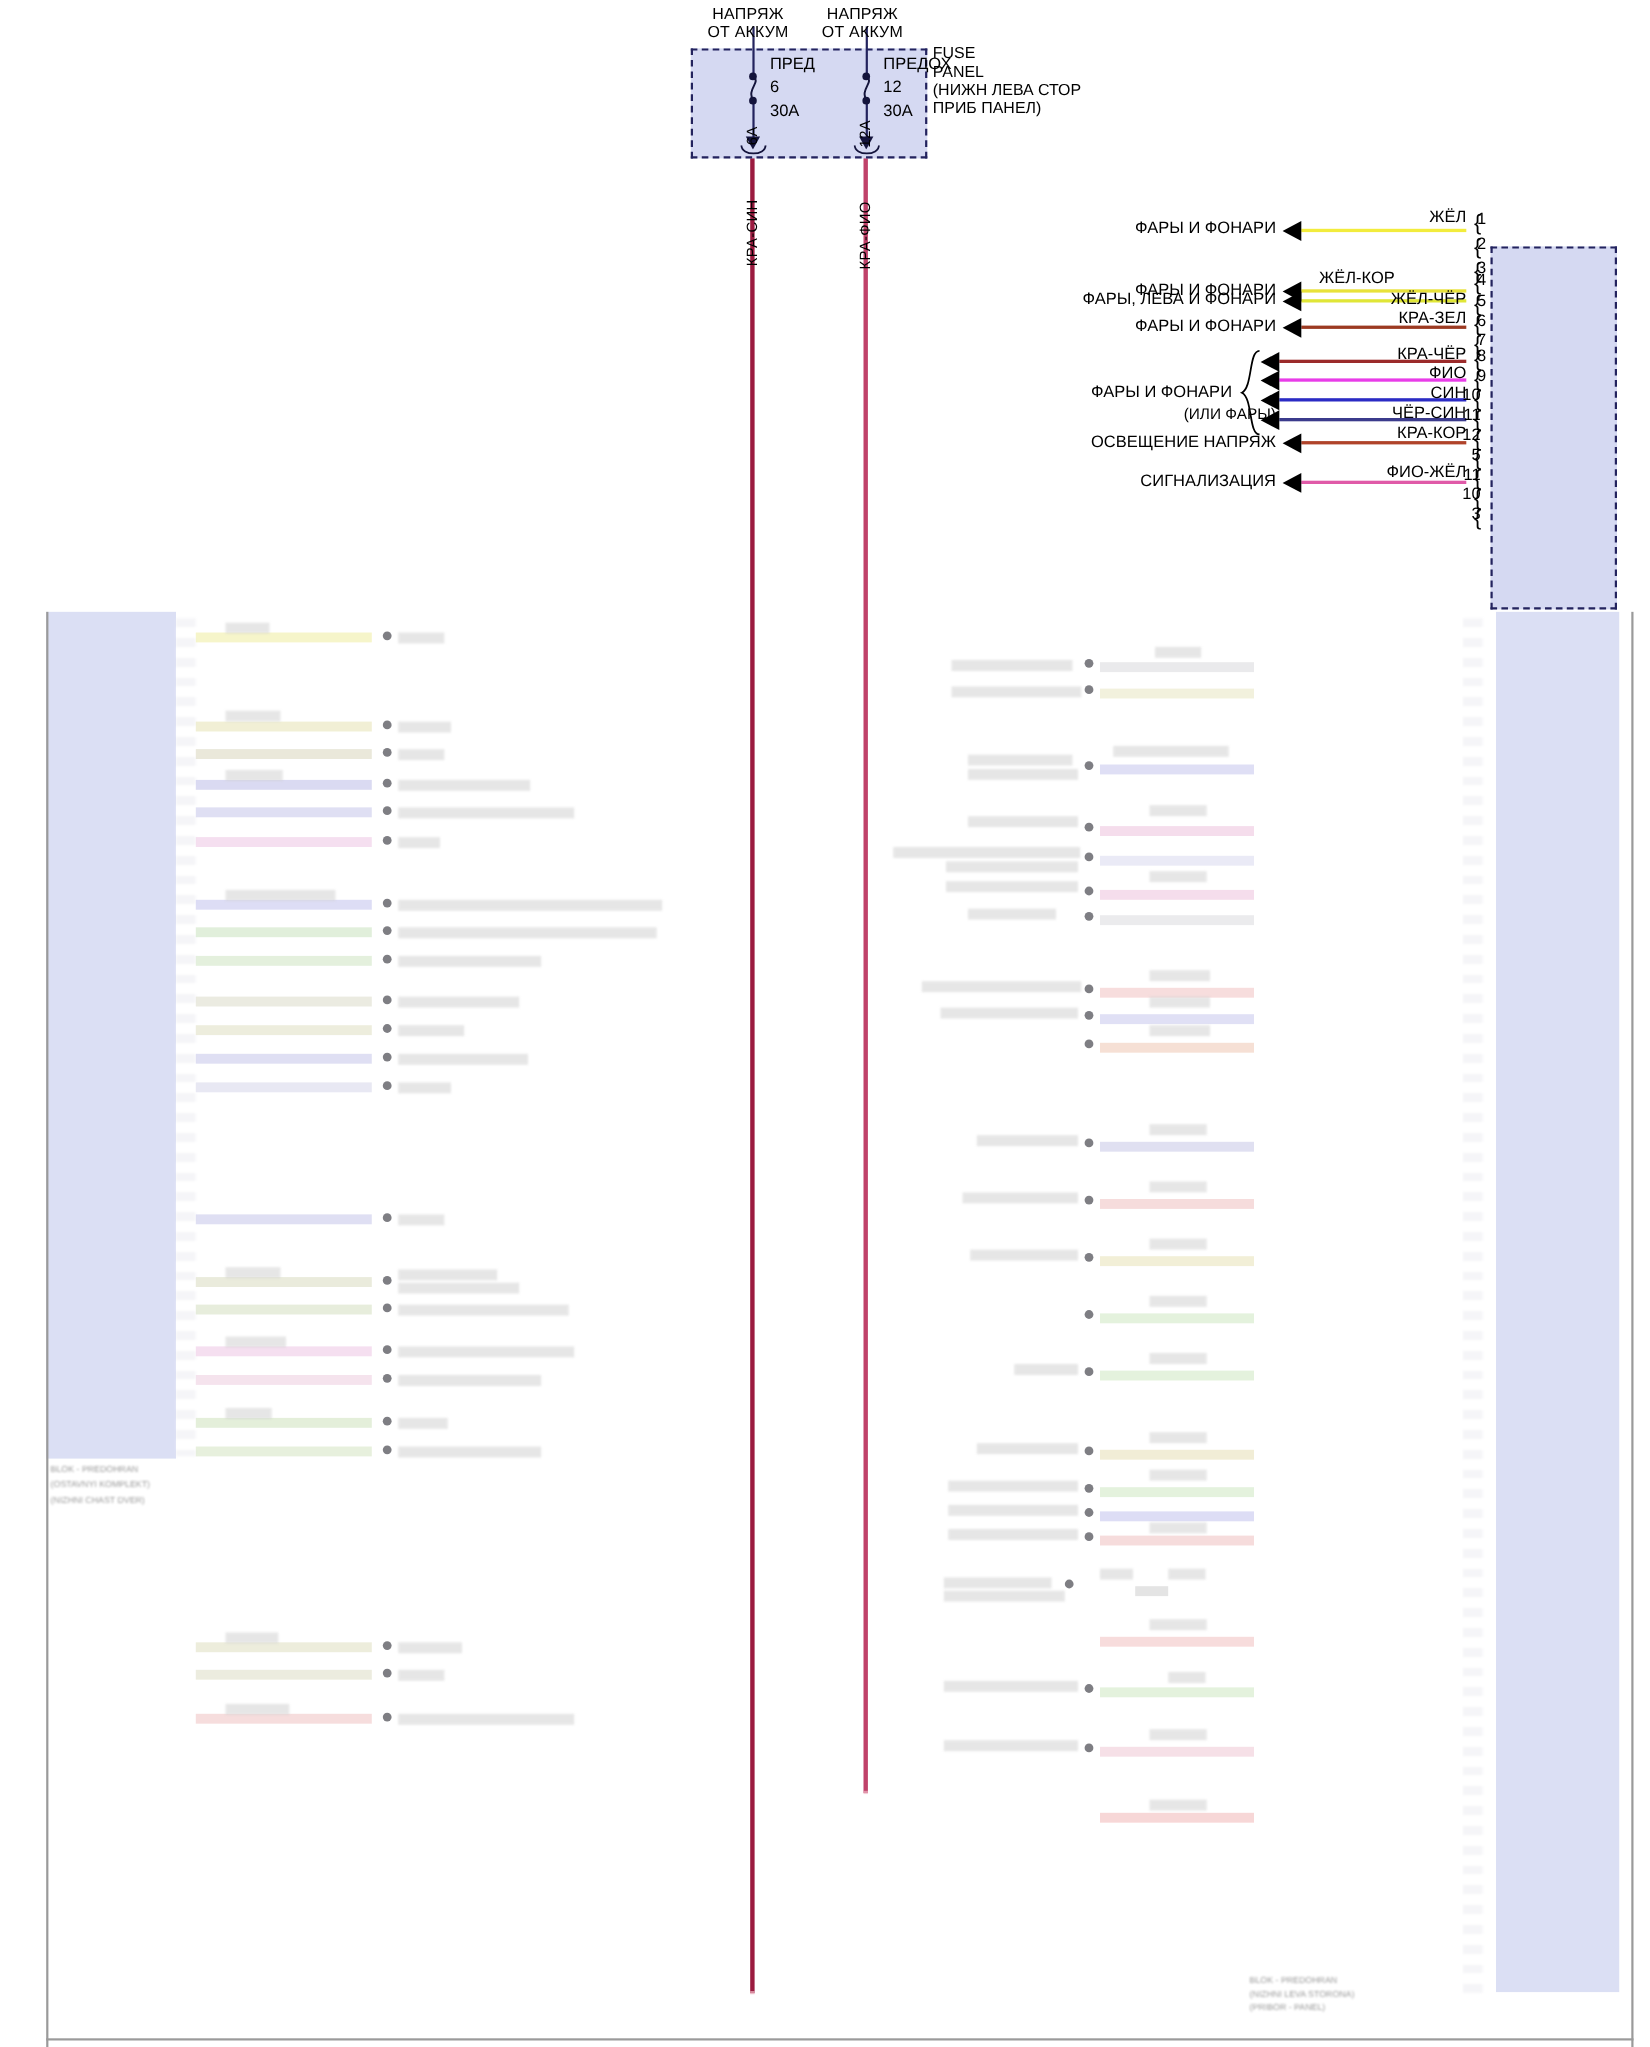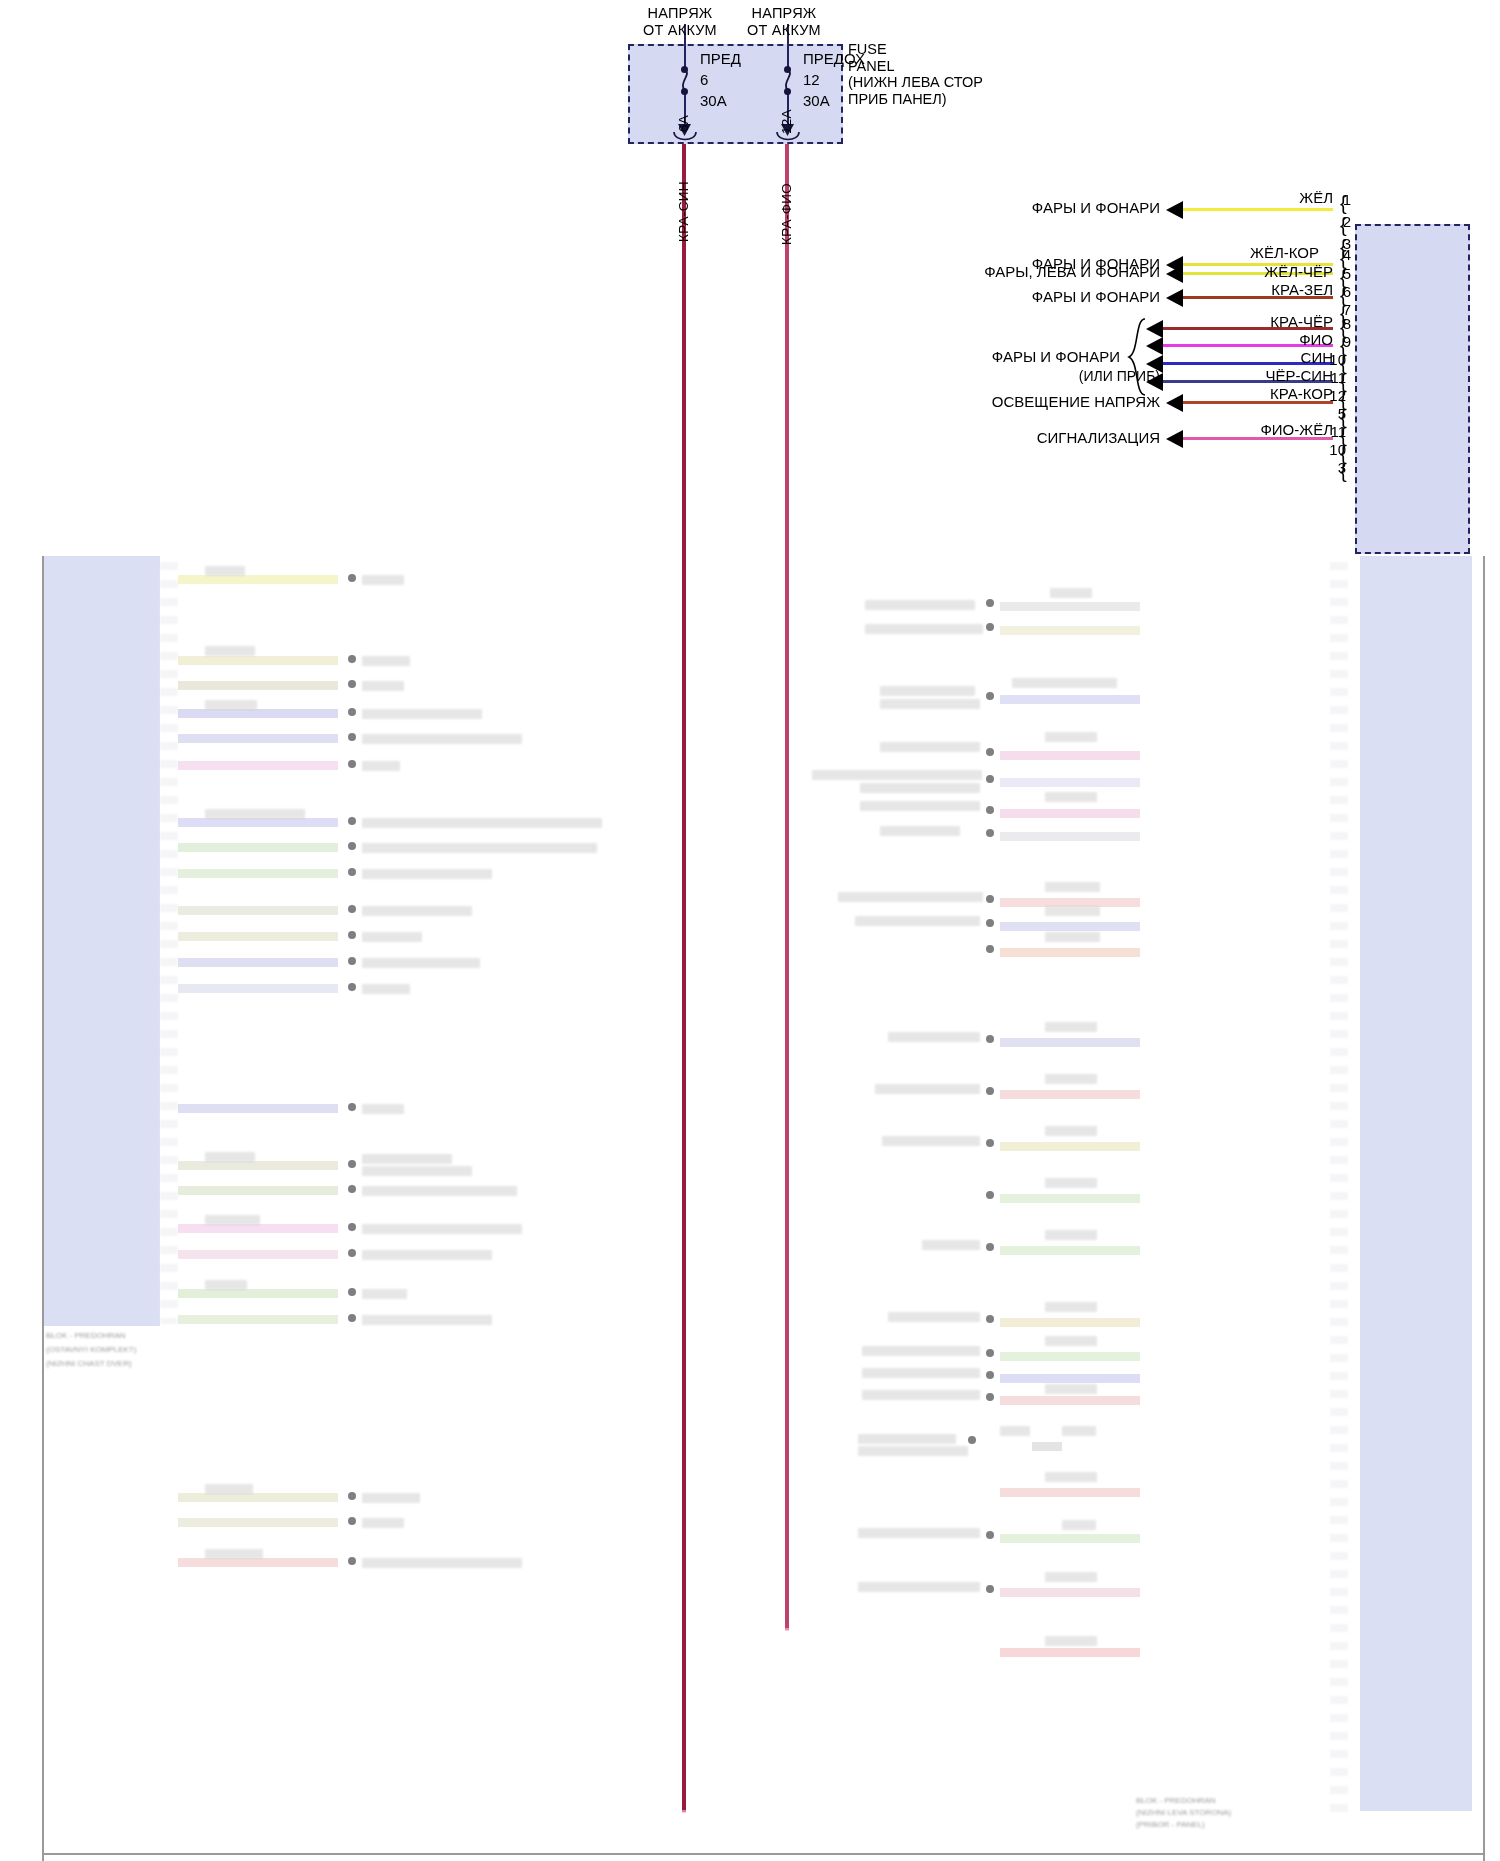--- a/index.html
+++ b/index.html
@@ -390,21 +390,21 @@
 
   <div class="pinnum" style="left:1325px;top:211px;">2</div>
   <div class="brace" style="left:1340px;top:214px;">{</div>
 
   <div class="pinnum" style="left:1325px;top:233px;">3</div>
   <div class="brace" style="left:1340px;top:236px;">{</div>
 
   <div class="dest" style="left:880px;top:256px;width:280px;">ФАРЫ И ФОНАРИ</div>
   <div class="arrowleft" style="left:1166px;top:256px;"></div>
   <div class="wirehoriz" style="left:1183px;top:263px;width:150px;background:#e8e23a;"></div>
-  <div class="wiretext" style="left:1169px;top:245px;width:150px;">ЖЁЛ-КОР</div>
+  <div class="wiretext" style="left:1118px;top:245px;width:150px;">ЖЁЛ-КОР</div>
   <div class="pinnum" style="left:1325px;top:244px;">4</div>
   <div class="brace" style="left:1340px;top:247px;">{</div>
 
   <div class="dest" style="left:845px;top:264px;width:315px;">ФАРЫ, ЛЕВА И ФОНАРИ</div>
   <div class="arrowleft" style="left:1166px;top:265px;"></div>
   <div class="wirehoriz" style="left:1183px;top:272px;width:150px;background:#e0e637;"></div>
   <div class="wiretext" style="left:1183px;top:264px;width:150px;">ЖЁЛ-ЧЁР</div>
   <div class="pinnum" style="left:1325px;top:263px;">5</div>
   <div class="brace" style="left:1340px;top:266px;">{</div>
 
@@ -415,21 +415,21 @@
   <div class="pinnum" style="left:1325px;top:281px;">6</div>
   <div class="brace" style="left:1340px;top:284px;">{</div>
 
   <div class="pinnum" style="left:1325px;top:299px;">7</div>
   <div class="brace" style="left:1340px;top:302px;">{</div>
 
   <div class="dest" style="left:830px;top:349px;width:290px;">ФАРЫ И ФОНАРИ</div>
   <svg class="bigbrace" style="left:1125px;top:318px;" width="22" height="78" viewBox="0 0 22 78">
     <path d="M20 1 C 10 1, 14 34, 4 39 C 14 44, 10 77, 20 77" stroke="#000" stroke-width="1.6" fill="none"></path>
   </svg>
-  <div class="dest" style="left:940px;top:368px;width:220px;font-size:14px;">(ИЛИ ПРИБ)</div>
+  <div class="dest" style="left:940px;top:368px;width:220px;font-size:14px;">(ИЛИ ФАРЫ)</div>
 
   <div class="arrowleft" style="left:1146px;top:320px;"></div>
   <div class="wirehoriz" style="left:1163px;top:327px;width:170px;background:#9b2a2a;"></div>
   <div class="wiretext" style="left:1163px;top:314px;width:170px;">КРА-ЧЁР</div>
   <div class="pinnum" style="left:1325px;top:313px;">8</div>
   <div class="brace" style="left:1340px;top:316px;">{</div>
 
   <div class="arrowleft" style="left:1146px;top:337px;"></div>
   <div class="wirehoriz" style="left:1163px;top:344px;width:170px;background:#e83ce8;"></div>
   <div class="wiretext" style="left:1163px;top:332px;width:170px;">ФИО</div>

